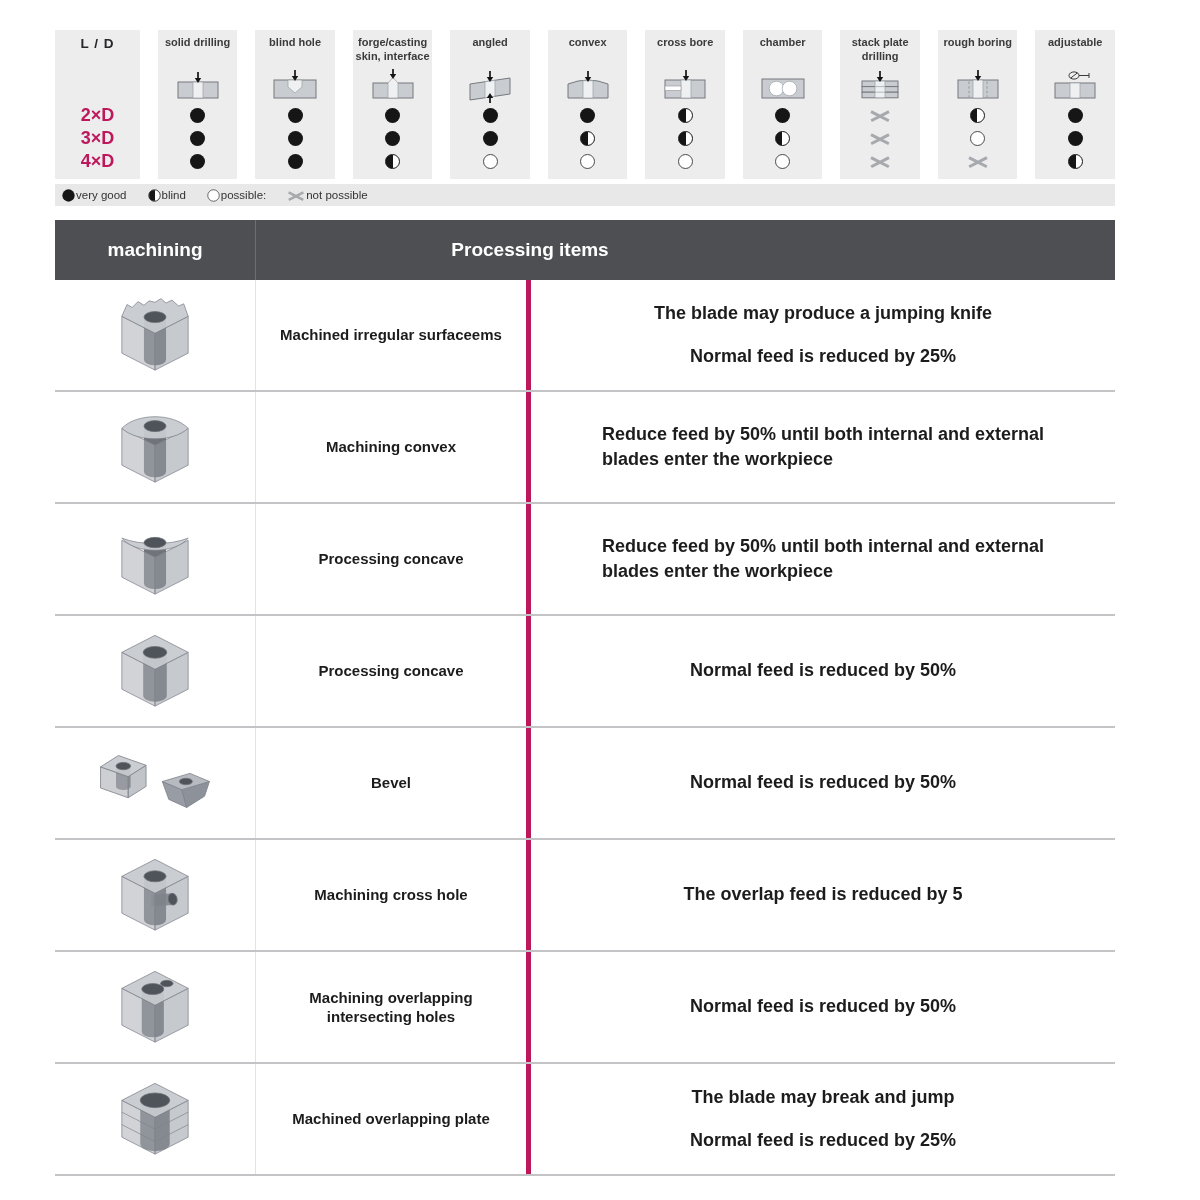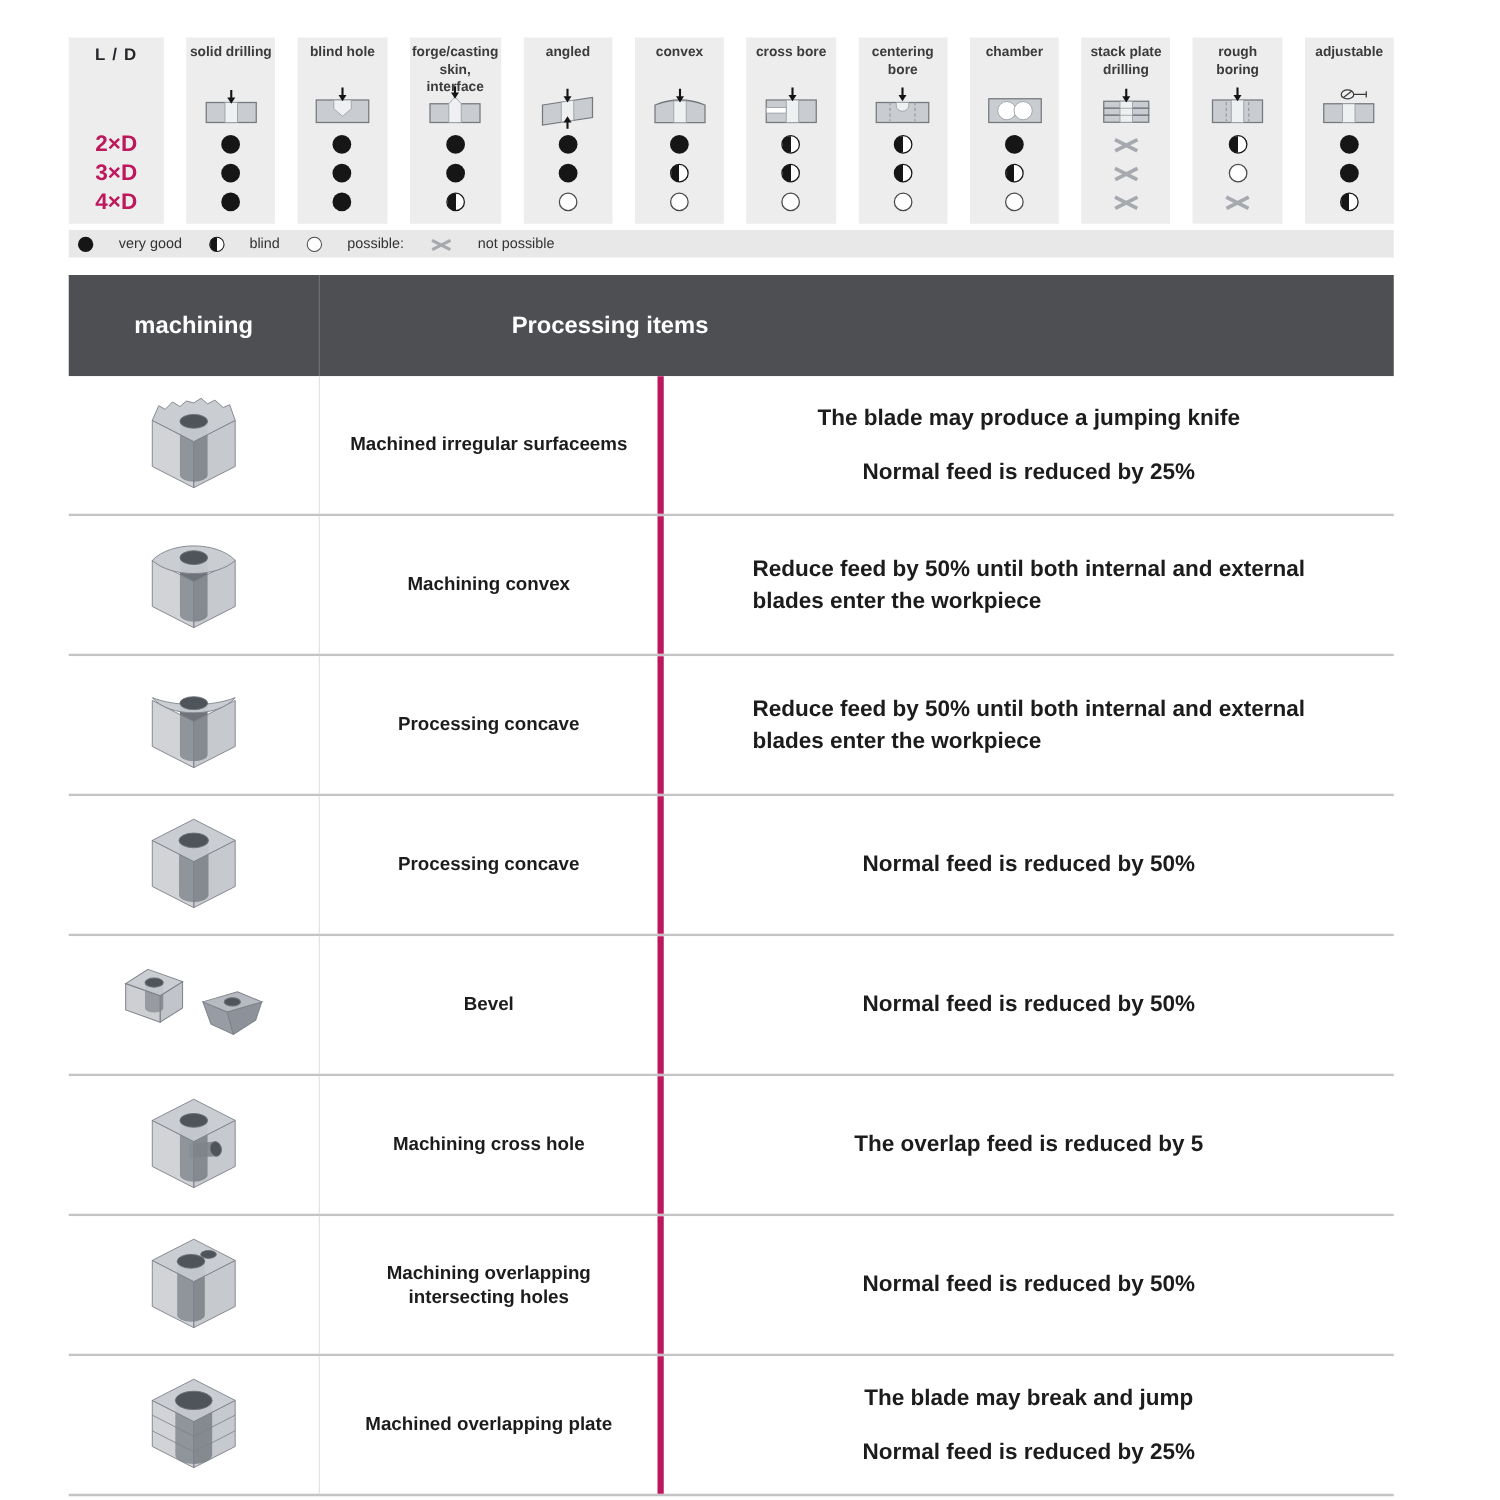--- a/index.html
+++ b/index.html
@@ -25,25 +25,25 @@
           background:linear-gradient(90deg,#161616 50%,#fff 50%);}
   .sym.p {width:15px;height:15px;border-radius:50%;border:1.6px solid #4a4a4a;background:#fff;}
   .sym.np{position:relative;width:20px;height:15px;}
   .sym.np::before,.sym.np::after{content:"";position:absolute;left:50%;top:50%;width:20px;height:2.6px;background:#a6a9ad;}
   .sym.np::before{transform:translate(-50%,-50%) rotate(27deg);}
   .sym.np::after {transform:translate(-50%,-50%) rotate(-27deg);}
   .sym.small{transform:scale(0.82);}
   .sym.np.small{transform:scale(0.82);}
 
   .legend{margin-top:5px;background:#e8e8e8;height:22px;display:flex;align-items:center;gap:8px;padding:0 6px;}
-  .legitem{display:flex;align-items:center;gap:19px;font-size:11.5px;color:#333;margin-right:12px;}
+  .legitem{display:flex;align-items:center;gap:0;font-size:11.5px;color:#333;margin-right:12px;}
 
   
   .ptable{position:absolute;left:55px;top:220px;width:1060px;}
-  .phead{height:81px;background:#4e4f53;display:flex;color:#fff;font-weight:bold;font-size:19px;}
+  .phead{height:60px;background:#4e4f53;display:flex;color:#fff;font-weight:bold;font-size:19px;gap:42px;}
   .phead .h1{width:200px;display:flex;align-items:center;justify-content:center;border-right:1px solid rgba(255,255,255,0.18);}
   .phead .h2{flex:1;position:relative;}
   .phead .h2 span{position:absolute;left:232px;top:50%;transform:translate(-50%,-50%);white-space:nowrap;}
   .prow{display:flex;height:110px;border-bottom:2px solid #c4c4c6;background:#fff;}
   .cell-img{width:200px;display:flex;align-items:center;justify-content:center;border-right:1px solid #e3e3e4;}
   .cell-label{width:275px;display:flex;align-items:center;justify-content:center;text-align:center;
               font-weight:bold;font-size:15px;border-right:5px solid #be185d;white-space:pre-line;line-height:1.3;padding:0 8px;box-sizing:border-box;}
   .cell-desc{flex:1;display:flex;flex-direction:column;align-items:center;justify-content:center;gap:18px;
              font-weight:bold;font-size:18px;padding:0 14px;box-sizing:border-box;}
   .cell-desc p{margin:0;text-align:left;white-space:pre-line;line-height:1.4;}
@@ -174,42 +174,20 @@
         </div>
         <div class="mcol">
           <div class="mlabel">cross bore</div>
           <div class="micon">
             <svg width="52" height="34" viewBox="0 0 52 34">
               <rect x="6" y="11" width="40" height="18" fill="#c9ccd0" stroke="#75797e"></rect>
               <rect x="22" y="11" width="10" height="18" fill="#eef0f2" stroke="#9aa0a5" stroke-width="0.7"></rect>
               <rect x="6" y="17" width="16" height="4.5" fill="#fff" stroke="#9aa0a5" stroke-width="0.7"></rect>
               <line x1="27" y1="1" x2="27" y2="8" stroke="#141414" stroke-width="1.7"></line>
               <polygon points="23.8,7 30.2,7 27,12" fill="#141414"></polygon>
-            </svg>
-          </div>
-          <div class="mrow">
-            <span class="sym g"></span>
-          </div>
-          <div class="mrow">
-            <span class="sym g"></span>
-          </div>
-          <div class="mrow">
-            <span class="sym p"></span>
-          </div>
-        </div>
-        <div class="mcol">
-          <div class="mlabel">centering bore</div>
-          <div class="micon">
-            <svg width="52" height="34" viewBox="0 0 52 34">
-              <rect x="5" y="13" width="42" height="16" fill="#c9ccd0" stroke="#75797e"></rect>
-              <path d="M21,13 h10 v2.5 a5,4.5 0 0 1 -10,0 z" fill="#eef0f2" stroke="#9aa0a5" stroke-width="0.7"></path>
-              <line x1="16" y1="12.5" x2="16" y2="28" stroke="#90949a" stroke-width="0.9" stroke-dasharray="2.6 2"></line>
-              <line x1="36" y1="12.5" x2="36" y2="28" stroke="#90949a" stroke-width="0.9" stroke-dasharray="2.6 2"></line>
-              <line x1="26" y1="1" x2="26" y2="8" stroke="#141414" stroke-width="1.7"></line>
-              <polygon points="22.8,7 29.2,7 26,12" fill="#141414"></polygon>
             </svg>
           </div>
           <div class="mrow">
             <span class="sym g"></span>
           </div>
           <div class="mrow">
             <span class="sym g"></span>
           </div>
           <div class="mrow">
             <span class="sym p"></span>

